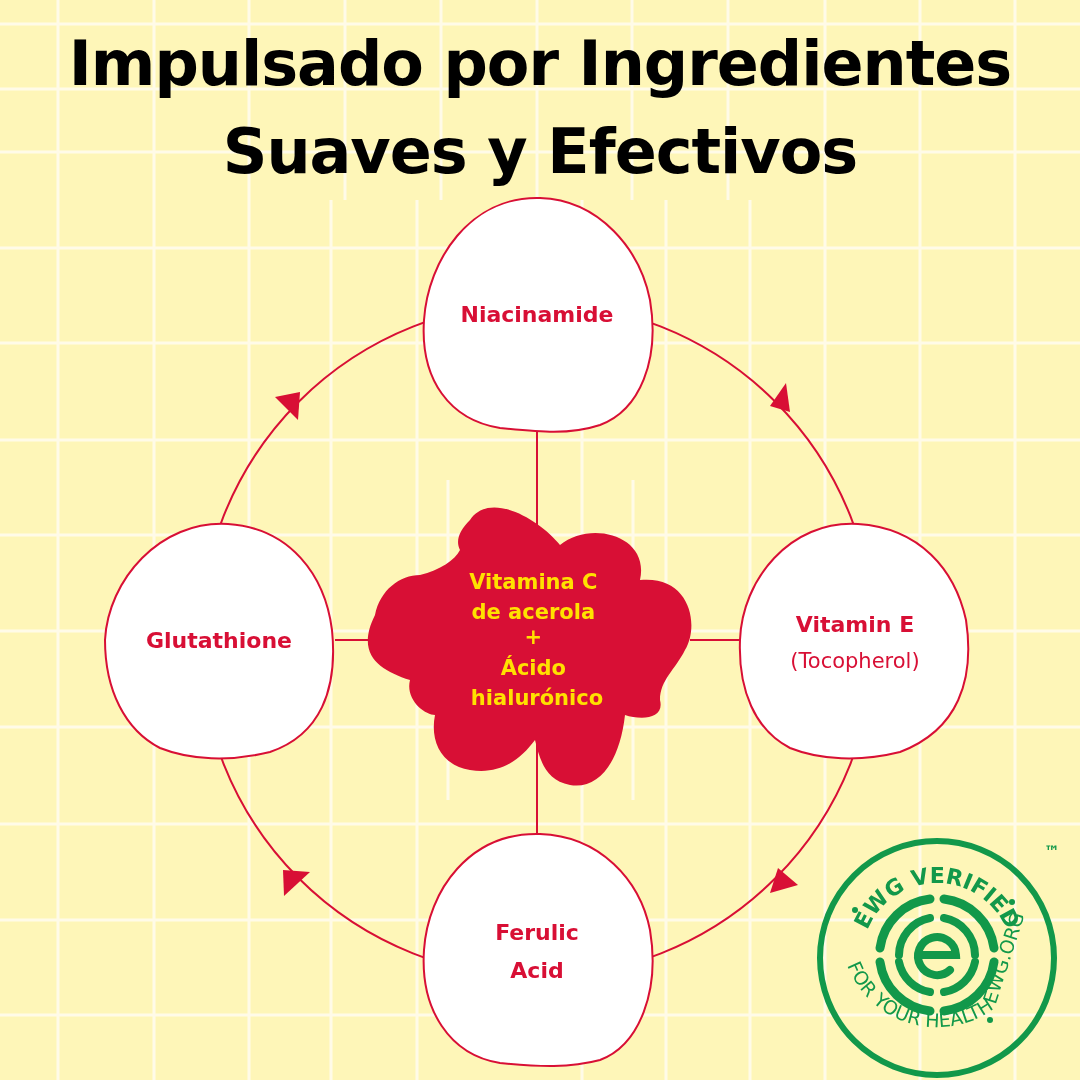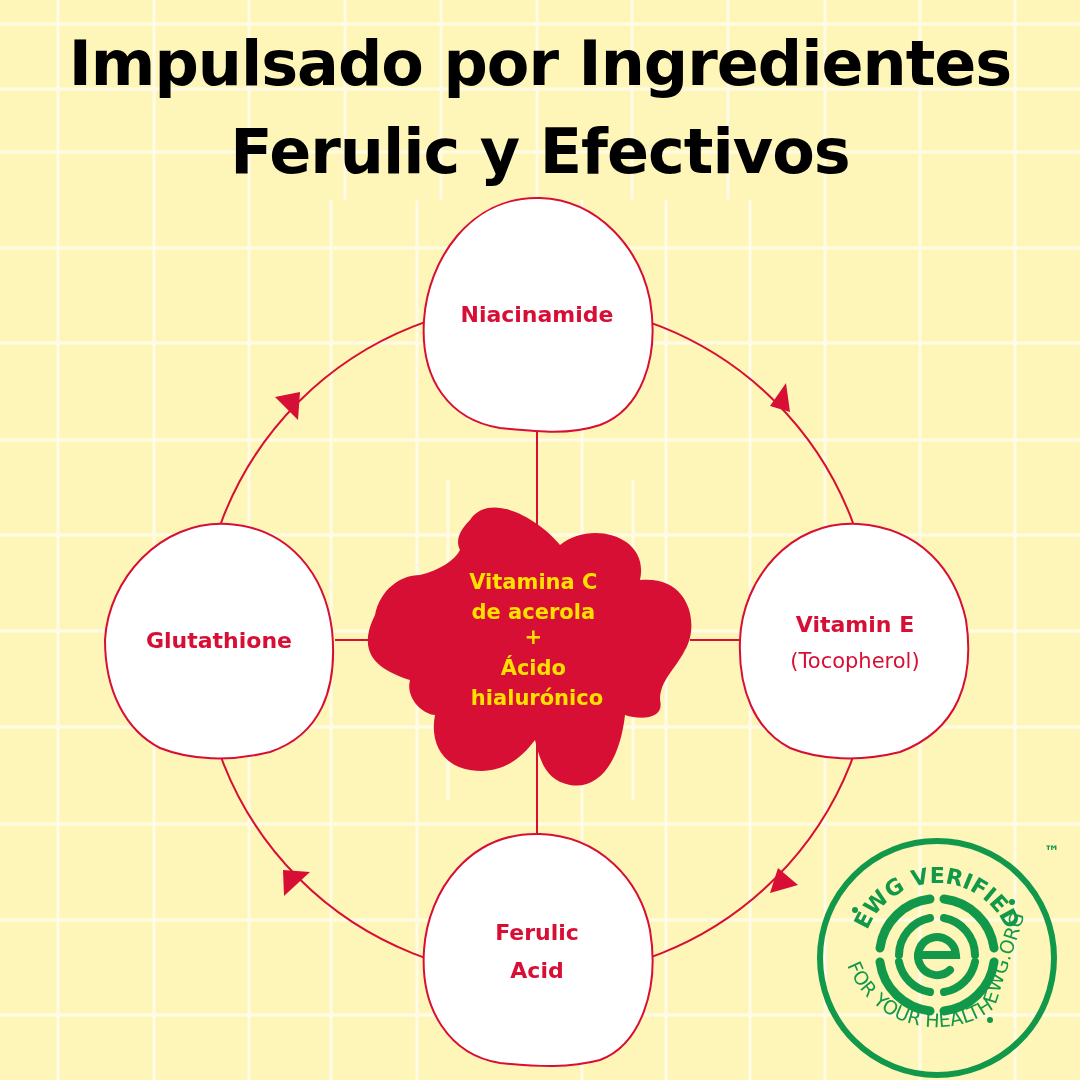--- a/index.html
+++ b/index.html
@@ -48,21 +48,21 @@
     <line x1="417" y1="200" x2="417" y2="1080"></line>
     <line x1="448" y1="480" x2="448" y2="800"></line>
     <line x1="582" y1="200" x2="582" y2="1080"></line>
     <line x1="633" y1="480" x2="633" y2="800"></line>
     <line x1="666" y1="200" x2="666" y2="1080"></line>
     <line x1="750" y1="200" x2="750" y2="1080"></line>
   </g>
 </svg>
 
 <div class="title t1">Impulsado por Ingredientes</div>
-<div class="title t2">Ferulic y Efectivos</div>
+<div class="title t2">Suaves y Efectivos</div>
 
 <svg id="diagram" viewBox="0 0 1080 1080">
 
   <circle cx="537" cy="640" r="337" fill="none" stroke="#D80F35" stroke-width="2"></circle>
 
   <line x1="537" y1="430" x2="537" y2="540" stroke="#D80F35" stroke-width="2"></line>
   <line x1="537" y1="740" x2="537" y2="835" stroke="#D80F35" stroke-width="2"></line>
   <line x1="335" y1="640" x2="380" y2="640" stroke="#D80F35" stroke-width="2"></line>
   <line x1="690" y1="640" x2="740" y2="640" stroke="#D80F35" stroke-width="2"></line>
 

